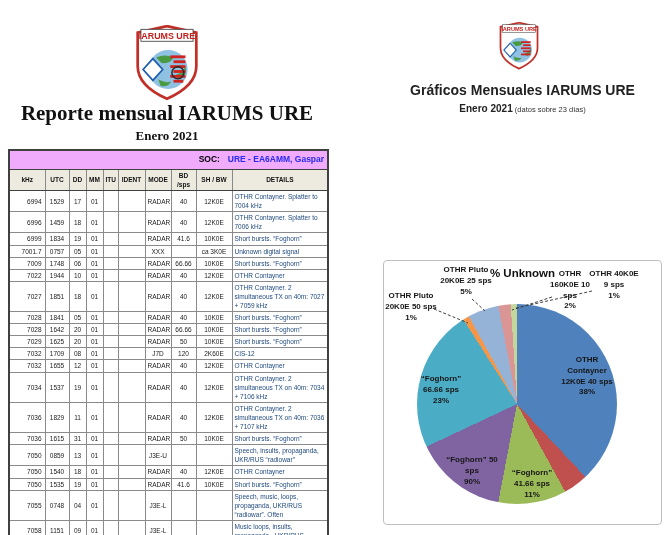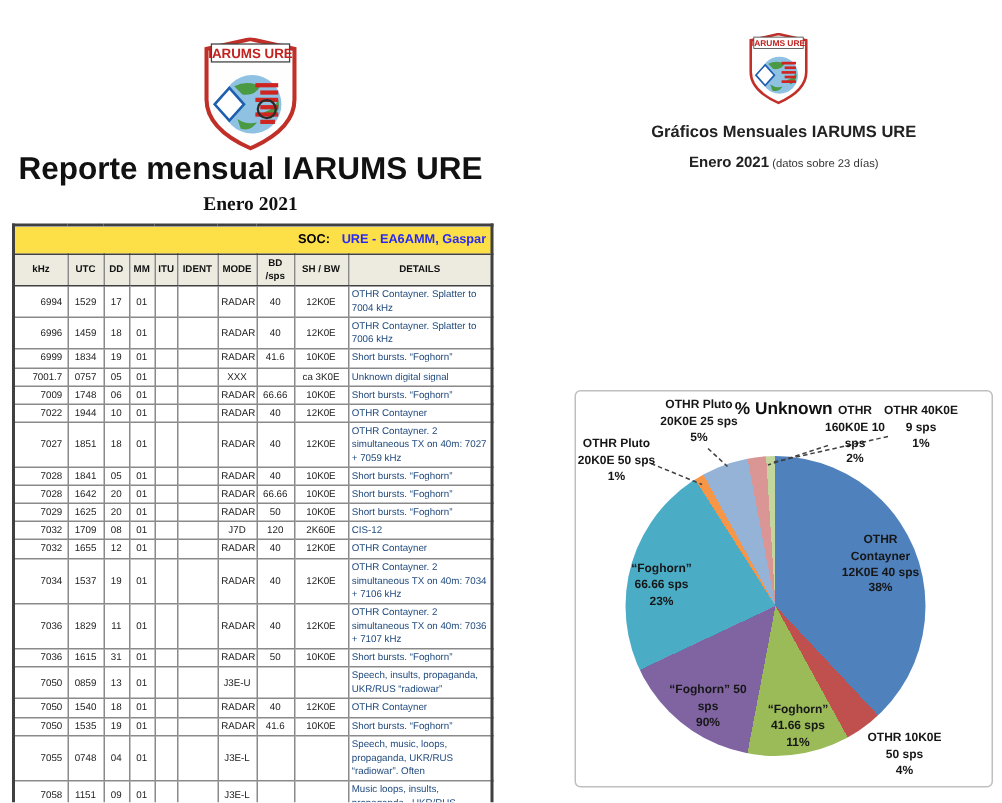--- a/index.html
+++ b/index.html
@@ -4,43 +4,43 @@
 <style>
   html,body{margin:0;padding:0;background:#fff;}
   #page{position:relative;width:668px;height:535px;background:#ffffff;overflow:hidden;
         font-family:"Liberation Sans",sans-serif;color:#1a1a1a;}
 
   
   .page-left{position:absolute;left:0;top:0;width:334px;height:535px;}
   .logo-left{position:absolute;left:134px;top:25px;width:66px;height:76px;}
   .logo-right{position:absolute;left:115px;top:22px;width:42px;height:48px;}
   .rm-title{position:absolute;left:0;top:101px;width:334px;text-align:center;
-            font-family:Liberation Sans, sans-serif;font-weight:bold;font-size:21px;color:#111;}
+            font-family:Liberation Serif, serif;font-weight:bold;font-size:21px;color:#111;}
   .rm-sub{position:absolute;left:0;top:128px;width:334px;text-align:center;
           font-family:"Liberation Serif",serif;font-weight:bold;font-size:13px;color:#111;}
 
   .tbl-wrap{position:absolute;left:8px;top:149px;width:319px;}
   table.rpt{border-collapse:collapse;width:319px;table-layout:fixed;
             font-size:6.5px;line-height:1.4;border:2px solid #404040;}
   table.rpt td,table.rpt th{border:1px solid #8a8a8a;padding:1px 2px;vertical-align:middle;
             overflow:hidden;}
-  tr.soc-row td{border-bottom:1.5px solid #404040;padding:3px 20px;background:#fde047;}
+  tr.soc-row td{border-bottom:1.5px solid #404040;padding:3px 20px;background:#f0abfc;}
   .soc-label{font-weight:bold;font-size:8.5px;color:#000;}
   .soc-value{font-weight:bold;font-size:8.5px;color:#2a2af0;padding-left:6px;}
   table.rpt th{background:#edebe0;font-weight:bold;text-align:center;color:#111;
                white-space:pre-line;border-bottom:1.5px solid #404040;}
   table.rpt td:nth-child(1){text-align:right;padding-right:3px;}
   table.rpt td:nth-child(n+2):nth-child(-n+9){text-align:center;}
   table.rpt td:nth-child(10){text-align:left;color:#1F497D;}
   tr.thick td{border-top:1.8px solid #404040;}
 
   
   .page-right{position:absolute;left:383px;top:0;width:279px;height:535px;}
   .gm-title{position:absolute;left:0;top:82px;width:279px;text-align:center;
-            font-weight:bold;font-size:11px;color:#222;}
+            font-weight:bold;font-size:14px;color:#222;}
   .gm-sub{position:absolute;left:0;top:103px;width:279px;text-align:center;font-size:7.5px;color:#333;}
   .gm-sub b{font-size:10px;color:#222;}
 
   .chart-box{position:absolute;left:0;width:277px;background:#fff;border:1px solid #bfbfbf;border-radius:4px;}
   #box-donut{top:127px;height:126px;}
   #box-pie{top:260px;height:263px;}
   .chart-title{position:absolute;left:0;right:0;text-align:center;font-weight:bold;color:#111;}
   #box-donut .chart-title{top:4px;font-size:11px;}
   #box-pie .chart-title{top:6px;font-size:11.5px;}
 
@@ -409,23 +409,20 @@
 38%</div>
       <div class="clabel" style="left:22px;top:113px;width:70px;">“Foghorn”
 66.66 sps
 23%</div>
       <div class="clabel" style="left:53px;top:194px;width:70px;">“Foghorn” 50
 sps
 90%</div>
       <div class="clabel" style="left:113px;top:207px;width:70px;">“Foghorn”
 41.66 sps
 11%</div>
-      <div class="clabel" style="left:183px;top:226px;width:72px;">OTHR 10K0E
-50 sps
-4%</div>
       <div class="clabel" style="left:0px;top:30px;width:54px;">OTHR Pluto
 20K0E 50 sps
 1%</div>
       <div class="clabel" style="left:48px;top:4px;width:68px;">OTHR Pluto
 20K0E 25 sps
 5%</div>
       <div class="clabel" style="left:163px;top:8px;width:46px;">OTHR
 160K0E 10
 sps
 2%</div>

